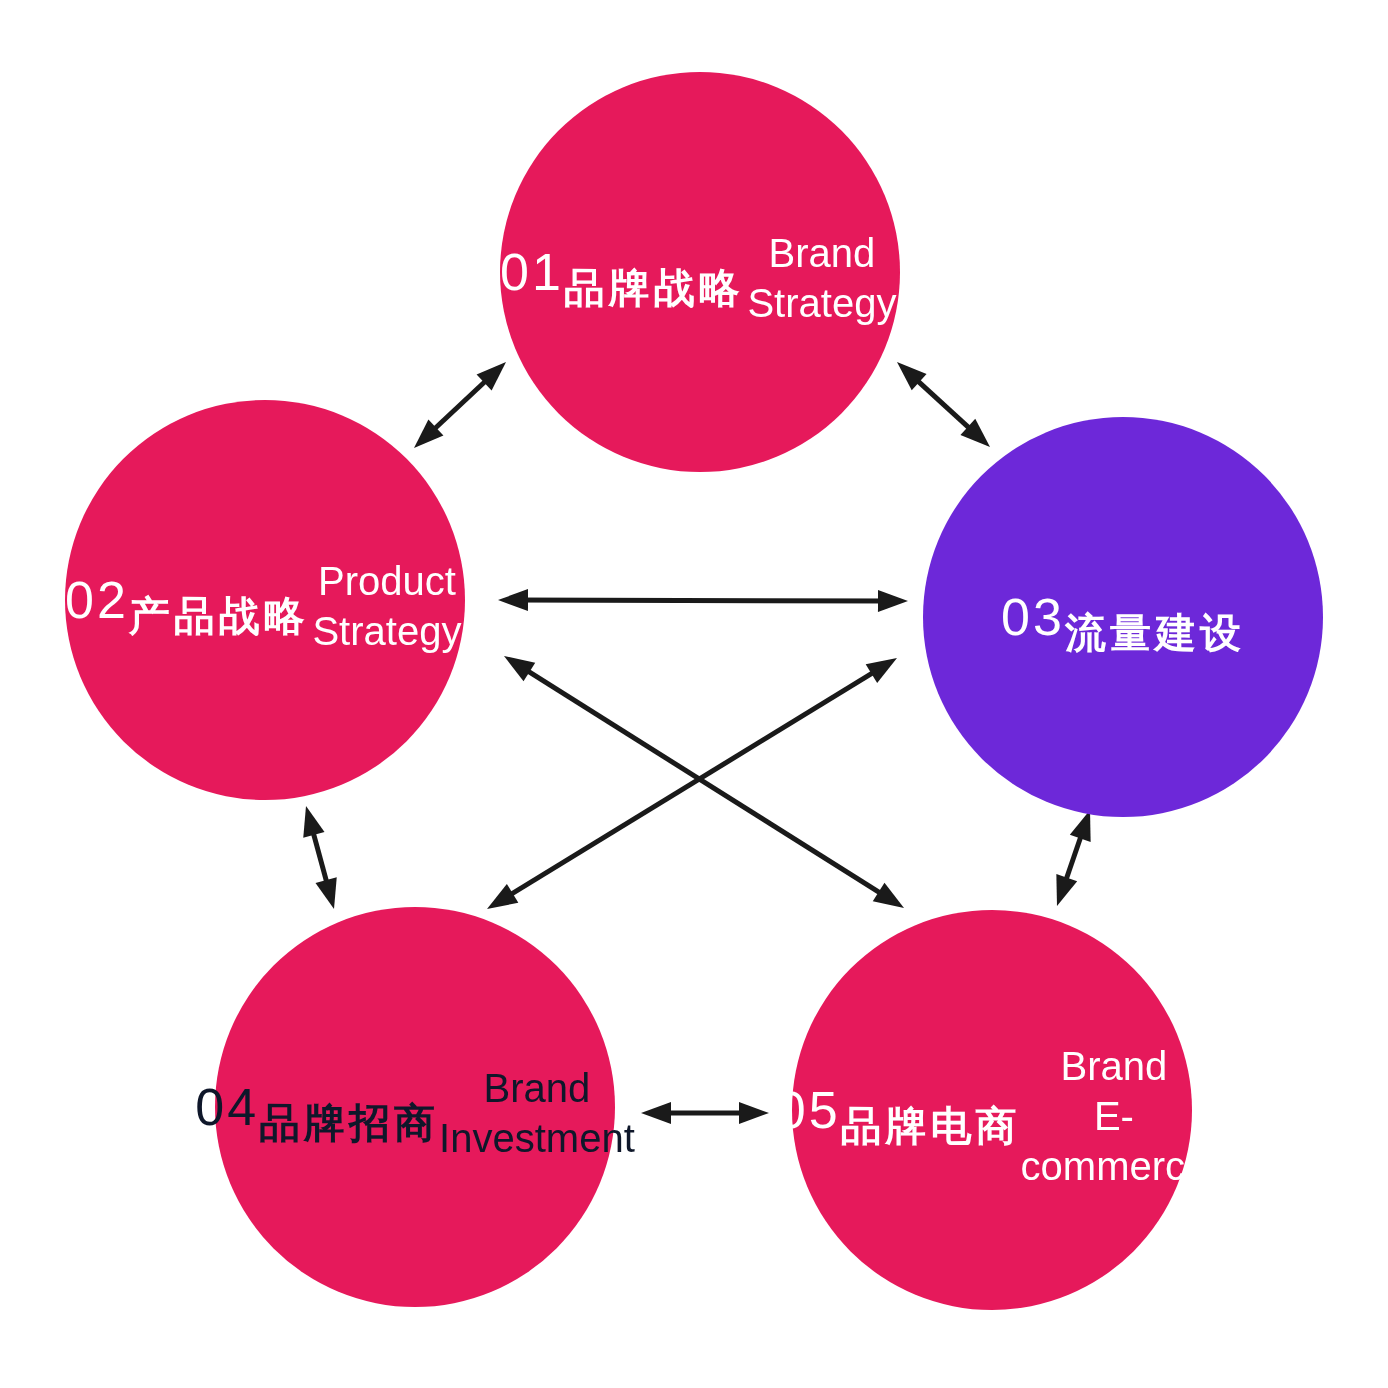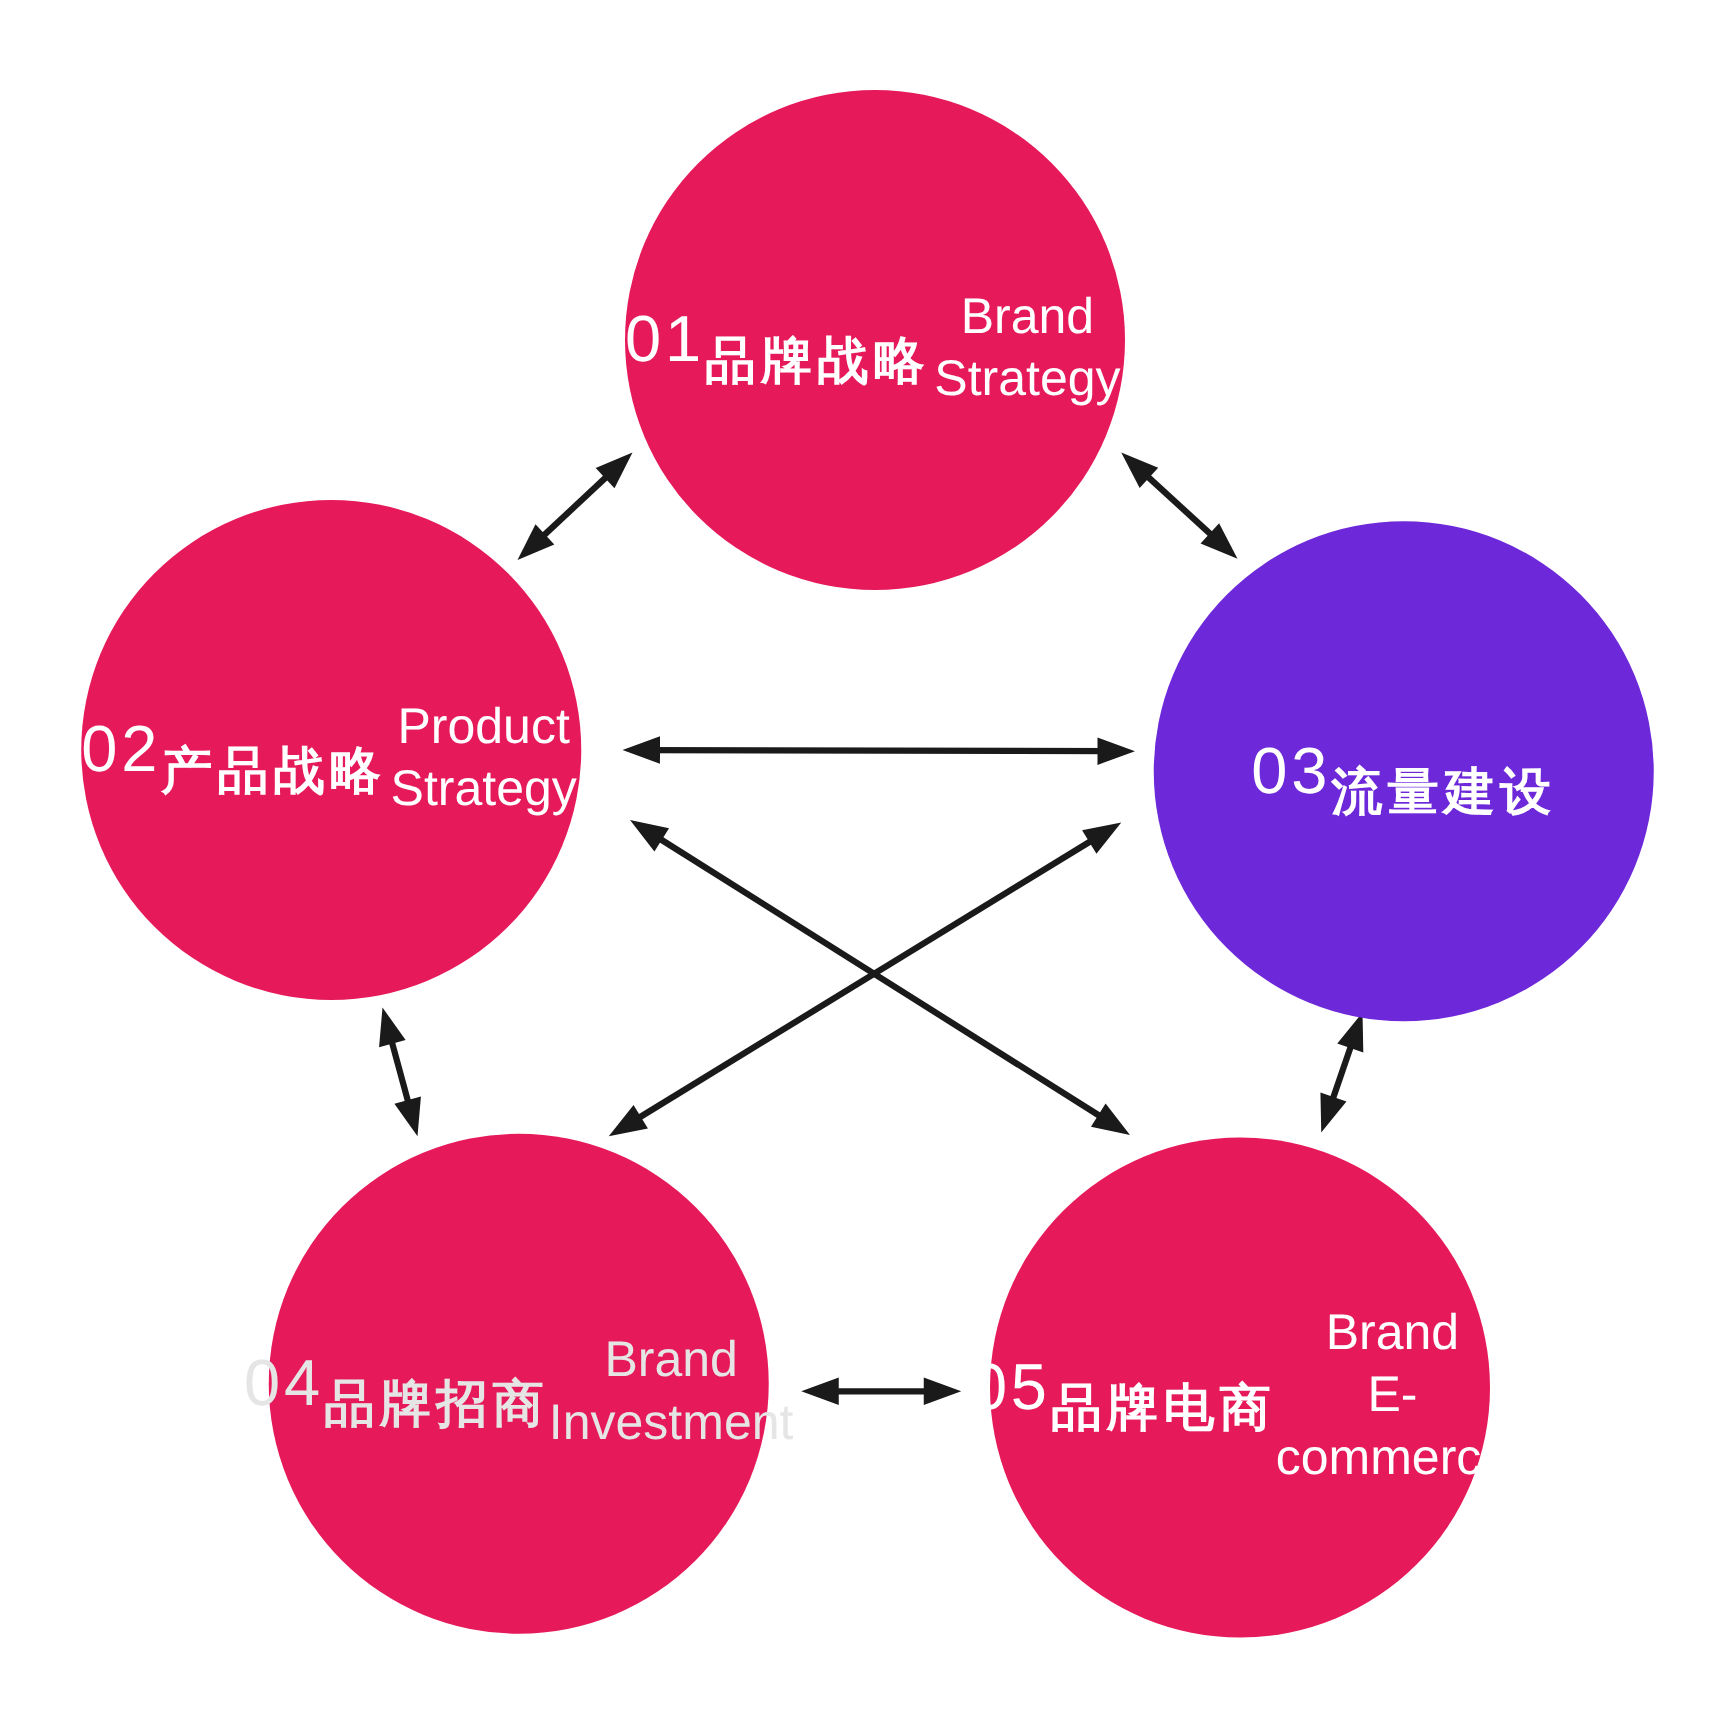--- a/index.html
+++ b/index.html
@@ -120,21 +120,21 @@
     <div class="num">02</div>
     <div class="title">产品战略</div>
     <div class="sub">Product Strategy</div>
   </div>
 
   <div class="node node-3" style="background: #6d28d9; color: rgb(255, 255, 255);">
     <div class="num">03</div>
     <div class="title">流量建设</div>
   </div>
 
-  <div class="node node-4" style="background: rgb(230, 25, 91); color: #e5e5e5;">
+  <div class="node node-4" style="background: rgb(230, 25, 91); color: #0f172a;">
     <div class="num">04</div>
     <div class="title">品牌招商</div>
     <div class="sub">Brand
 Investment</div>
   </div>
 
   <div class="node node-5" style="background: rgb(230, 25, 91); color: #ffffff;">
     <div class="num">05</div>
     <div class="title">品牌电商</div>
     <div class="sub">Brand

